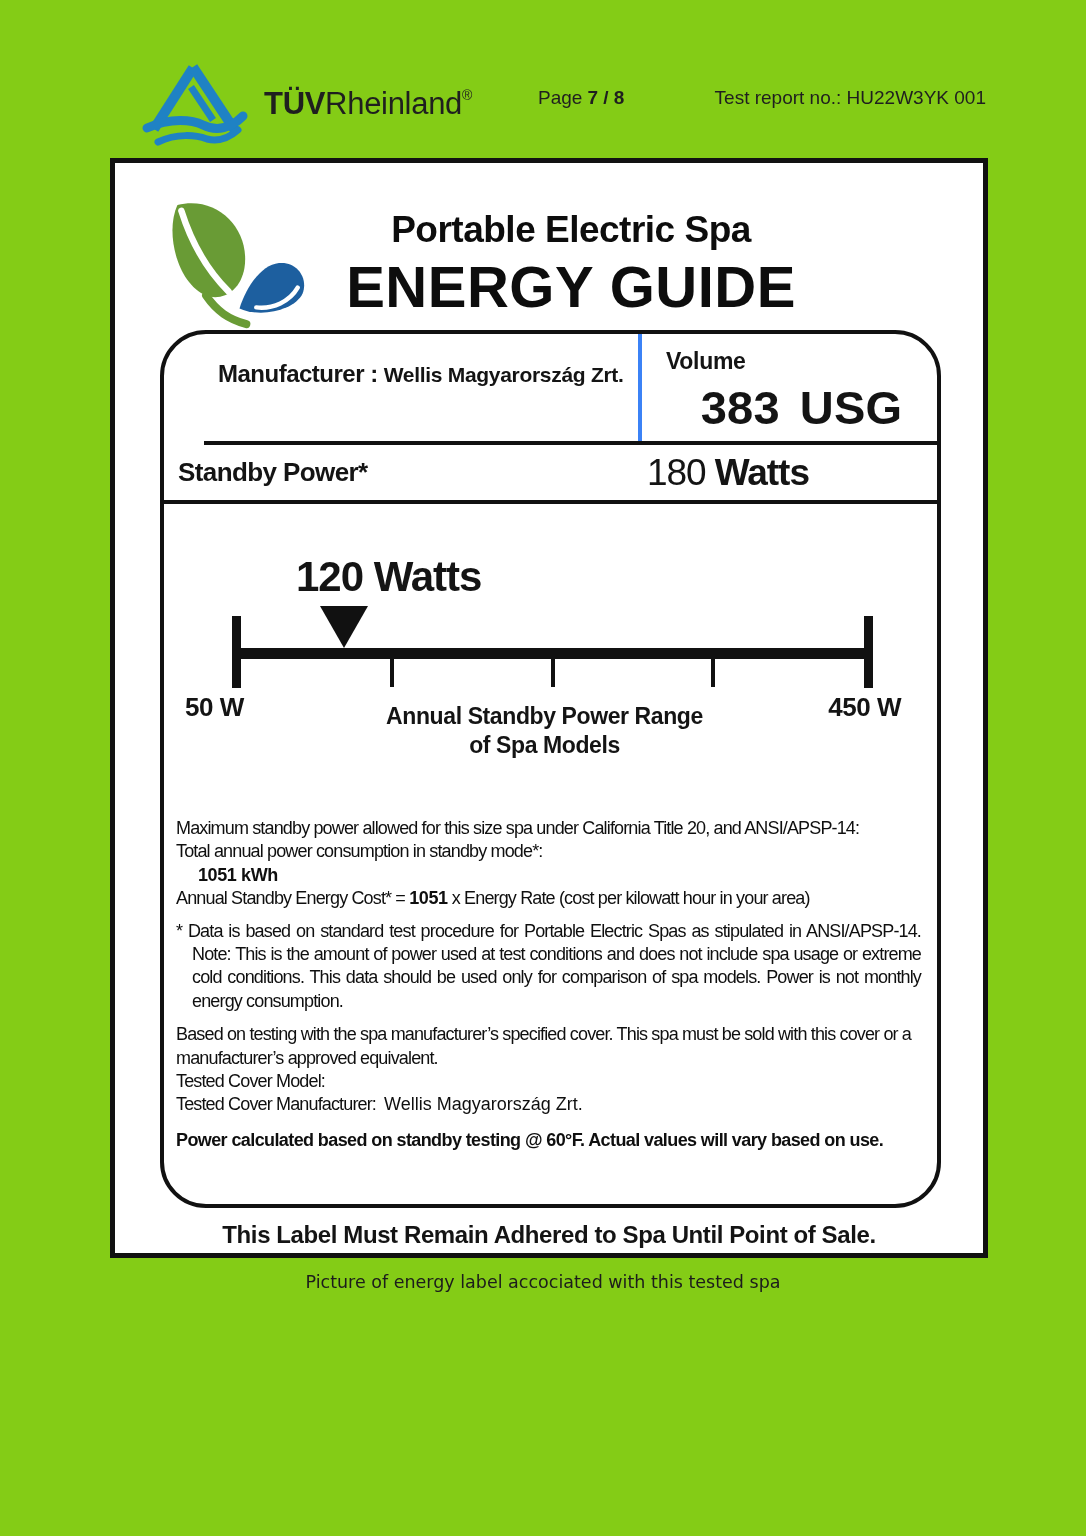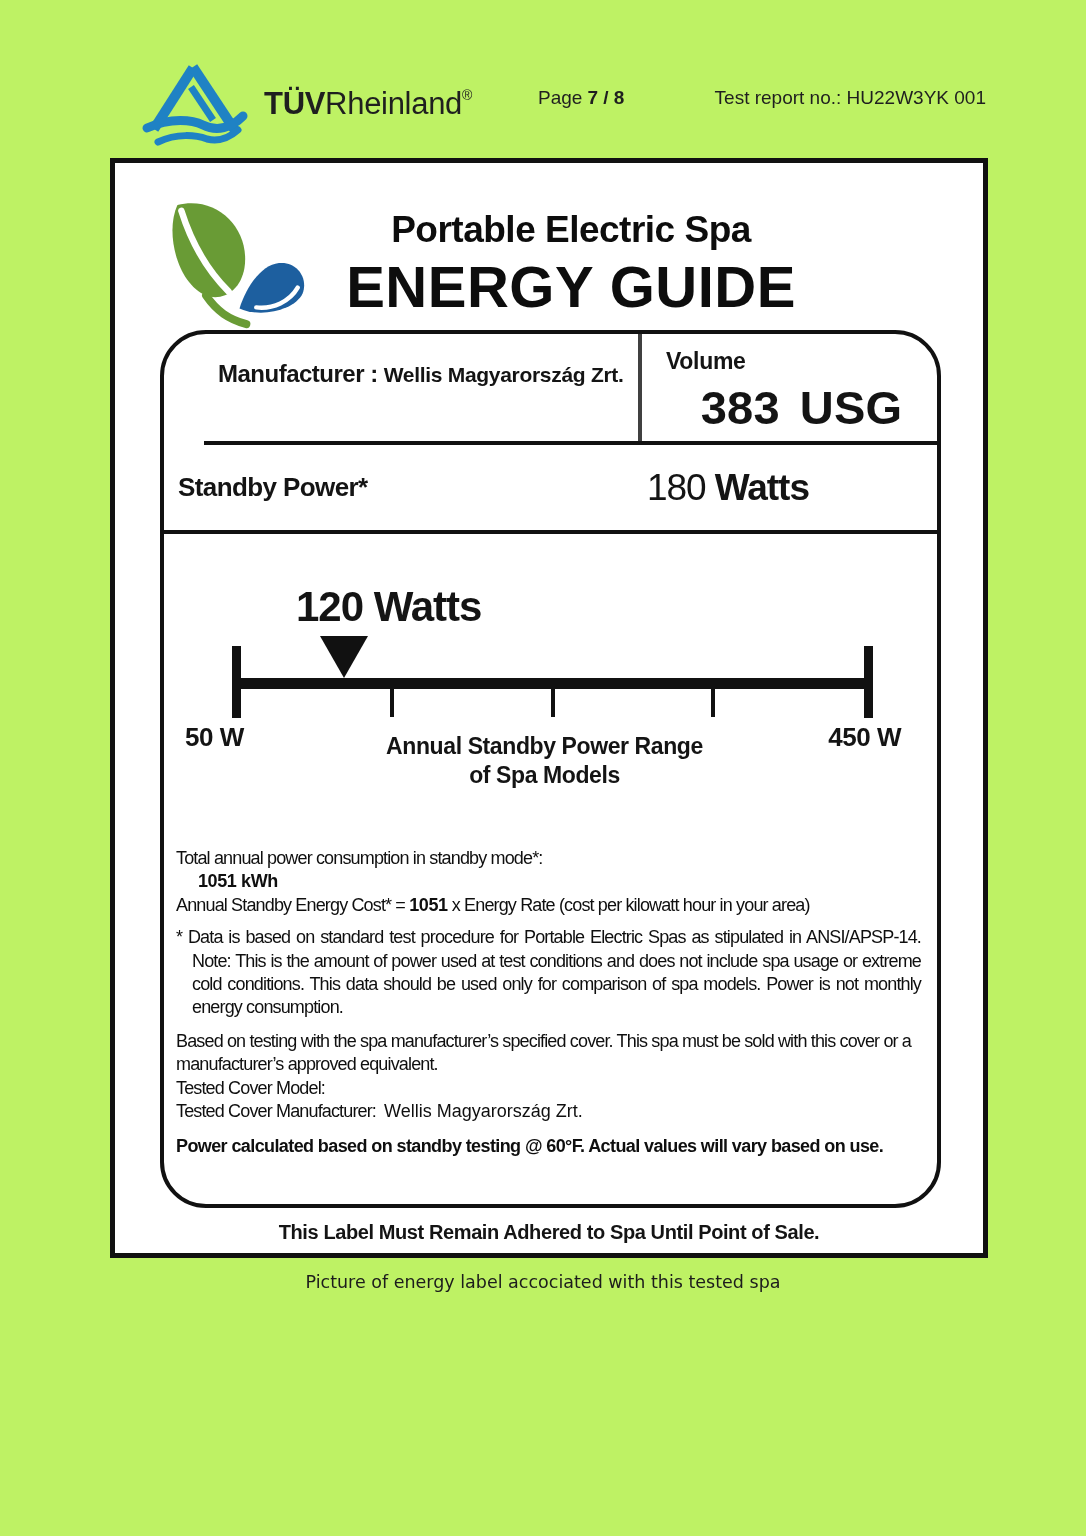--- a/index.html
+++ b/index.html
@@ -1,19 +1,19 @@
 <!DOCTYPE html>
 <html><head>
 <meta charset="utf-8">
 <style>
   * { margin:0; padding:0; box-sizing:border-box; }
   html,body { background:#e8e8e8; }
   .page {
     position:relative; width:1086px; height:1536px; margin:0 auto;
-    background:#bef264; color:#141414;
+    background:#84cc16; color:#141414;
     font-family:"Liberation Sans", sans-serif; overflow:hidden;
   }
 
   
   .brand { position:absolute; left:140px; top:62px; display:flex; align-items:center; gap:12px; }
   .brand-text { font-size:31px; color:#1f1f1f; letter-spacing:-0.3px; }
   .brand-text .b { font-weight:bold; }
   .brand-text sup { font-size:14px; vertical-align:14px; }
   .pageno { position:absolute; left:538px; top:87px; font-size:19px; color:#1f1f1f; }
   .pageno b { margin-left:5px; }
@@ -29,26 +29,26 @@
   .t1 { font-size:37px; font-weight:bold; letter-spacing:-0.5px; color:#0d0d0d; }
   .t2 { font-size:58px; font-weight:bold; letter-spacing:0.5px; margin-top:2px; color:#0d0d0d; }
 
   
   .inner-box { position:absolute; left:45px; top:167px; width:781px; height:878px;
                border:4px solid #111; border-radius:46px; background:#fff; overflow:hidden; }
   .row1 { display:flex; height:111px; border-bottom:4px solid #111;margin-left:40px; }
   .cell-man { width:434px; padding:26px 0 0 14px; }
   .man-label { font-size:24px; font-weight:bold; letter-spacing:-0.5px; }
   .man-value { font-size:21px; font-weight:bold; letter-spacing:-0.3px; margin-left:6px; }
-  .cell-vol { flex:1; border-left:4px solid #404040; padding:14px 0 0 24px; }
+  .cell-vol { flex:1; border-left:4px solid #3b82f6; padding:14px 0 0 24px; }
   .vol-label { font-size:23px; font-weight:bold; letter-spacing:-0.3px; }
   .vol-value { font-size:47px; font-weight:bold; margin-top:5px; letter-spacing:0.2px;text-align:center; }
   .vol-value .unit { margin-left:20px; }
   .row2 { display:flex; align-items:center; justify-content:space-between;
-          height:89px; border-bottom:4px solid #111; padding:0 128px 0 14px; }
+          height:59px; border-bottom:4px solid #111; padding:0 128px 0 14px; }
   .sb-label { font-size:26px; font-weight:bold; letter-spacing:-0.6px; }
   .sb-value .num { font-size:37px; font-weight:normal; letter-spacing:-1px; }
   .sb-value .unit { font-size:37px; font-weight:bold; margin-left:9px; letter-spacing:-1px; }
 
   
   .main { position:relative; height:676px; }
   .scale-zone { position:absolute; left:68px; top:0; width:641px; height:260px; }
   .marker-label { position:absolute; top:49px; left:17.5%; transform:translateX(-26%);
                   font-size:42px; font-weight:bold; letter-spacing:-1px; white-space:nowrap; }
   .ruler { position:absolute; left:0; top:112px; width:100%; height:72px; }
@@ -71,21 +71,21 @@
              font-size:18px; letter-spacing:-0.85px; line-height:1.3; color:#0f0f0f; }
   .d-nowrap { white-space:nowrap; }
   .d-strong { font-weight:bold; padding-left:22px; letter-spacing:-0.4px; }
   .d-cost b { letter-spacing:-0.4px; }
   .footnote { margin-top:9px; text-align:justify; padding-left:16px; text-indent:-16px; }
   .coverpar { margin-top:10px; }
   .tc-value { letter-spacing:0; margin-left:8px; }
   .powernote { margin-top:12px; font-weight:bold; letter-spacing:-0.6px; }
 
   .adhere { position:absolute; left:0; right:0; top:1058px; text-align:center;
-            font-size:20px; font-weight:bold; letter-spacing:-0.4px; }
+            font-size:24px; font-weight:bold; letter-spacing:-0.4px; }
 
   .caption { position:absolute; left:0; width:100%; top:1272px; text-align:center;
              font-size:17.5px; font-family:"DejaVu Sans", sans-serif; color:#1c1c1c; }
 </style>
 </head>
 <body>
 
 <div class="page">
 
   <div class="brand">
@@ -150,20 +150,21 @@
         </div>
 
         <div class="min-label">50 W</div>
         <div class="max-label">450 W</div>
         <div class="scale-caption">
           <div>Annual Standby Power Range</div>
           <div>of Spa Models</div>
         </div>
 
         <div class="details">
+          <div class="d-nowrap">Maximum standby power allowed for this size spa under California Title 20, and ANSI/APSP-14:</div>
           <div>Total annual power consumption in standby mode*:</div>
           <div class="d-strong">1051 kWh</div>
           <div class="d-nowrap d-cost"><span>Annual Standby Energy Cost* = </span><b>1051</b><span> x Energy Rate (cost per kilowatt hour in your area)</span></div>
           <div class="footnote"><span>*</span> <span>Data is based on standard test procedure for Portable Electric Spas as stipulated in ANSI/APSP-14. Note: This is the amount of power used at test conditions and does not include spa usage or extreme cold conditions. This data should be used only for comparison of spa models. Power is not monthly energy consumption.</span></div>
           <div class="coverpar">Based on testing with the spa manufacturer’s specified cover. This spa must be sold with this cover or a manufacturer’s approved equivalent.</div>
           <div>Tested Cover Model:</div>
           <div><span>Tested Cover Manufacturer:</span><span class="tc-value">Wellis Magyarország Zrt.</span></div>
           <div class="powernote">Power calculated based on standby testing @ 60°F. Actual values will vary based on use.</div>
         </div>
 

